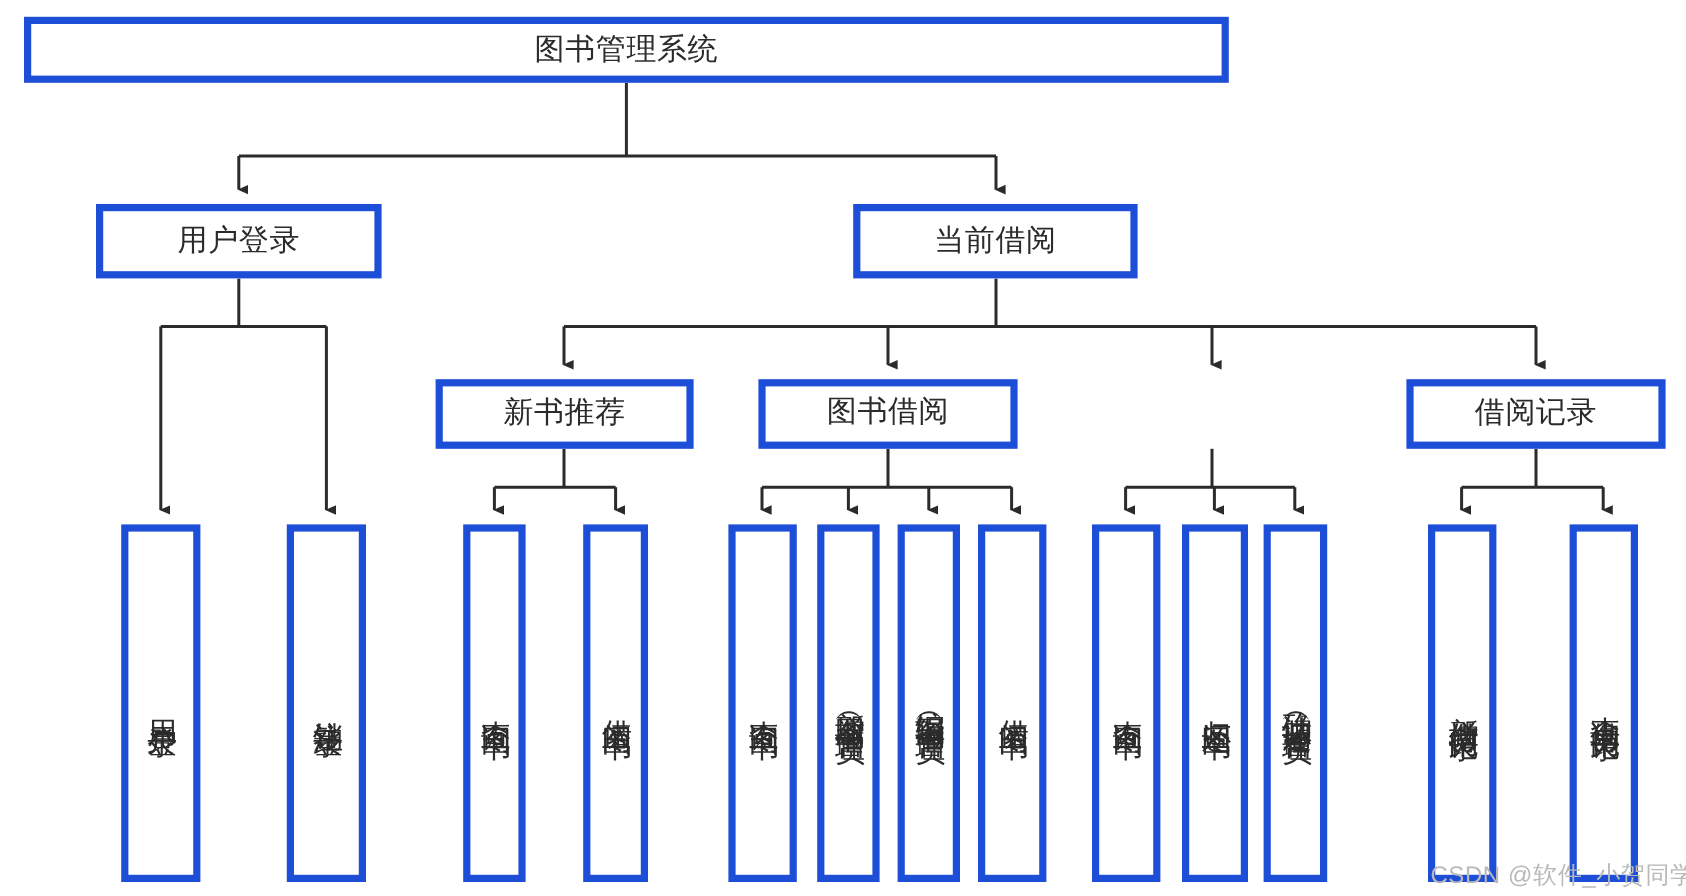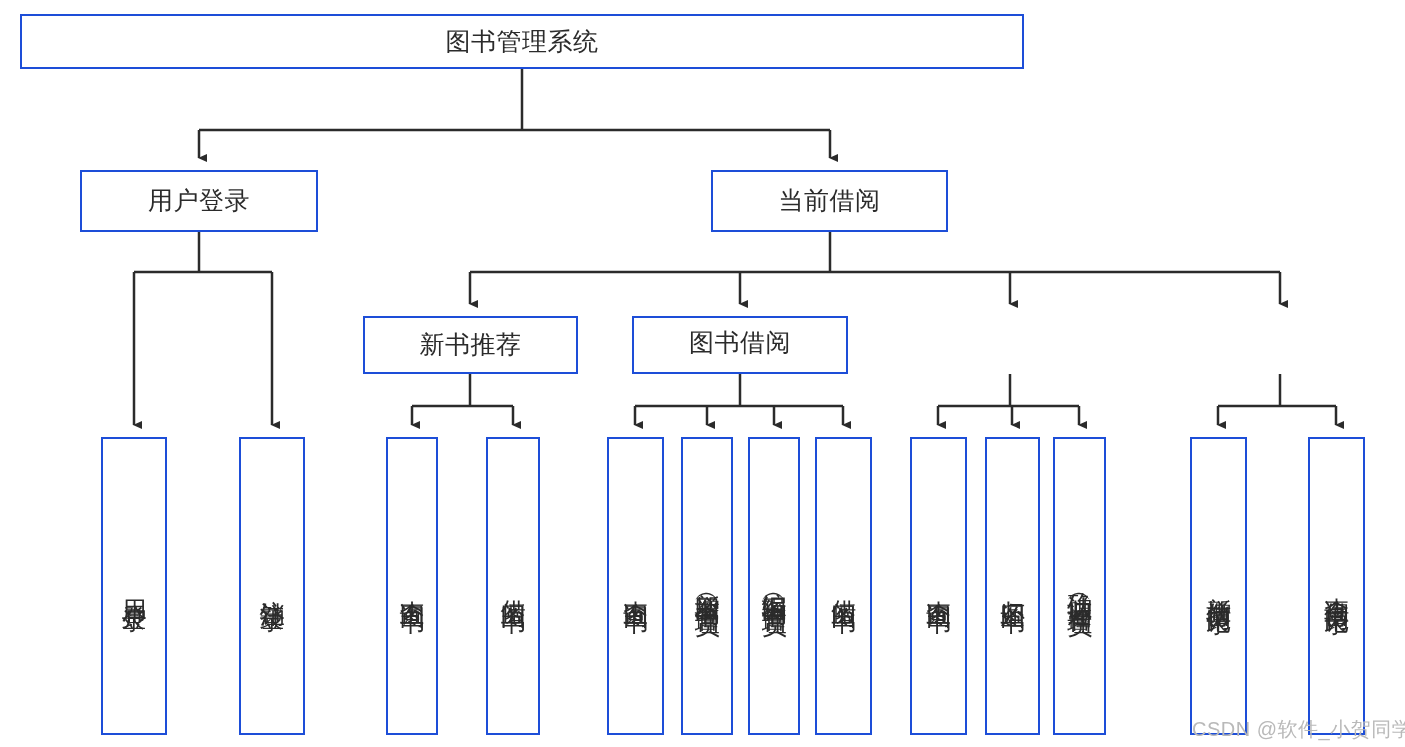--- a/index.html
+++ b/index.html
@@ -23,21 +23,21 @@
     position: absolute;
     left: 0;
     top: 0;
     width: 1405px;
     height: 747px;
   }
   .node-box {
     position: absolute;
     box-sizing: border-box;
     background: #ffffff;
-    border: 2px solid #1d4ed8;
+    border: 6px solid #1d4ed8;
     display: flex;
     align-items: center;
     justify-content: center;
     overflow: hidden;
   }
   .node-label {
     color: #2b2b2b;
     white-space: pre;
     line-height: 1.18;
     text-align: center;
@@ -128,20 +128,23 @@
   <div class="node-box" style="left: 711px; top: 170px; width: 237px; height: 62px;">
     <span class="node-label horiz">当前借阅</span>
   </div>
 
   <div class="node-box" style="left: 363px; top: 316px; width: 215px; height: 58px;">
     <span class="node-label horiz">新书推荐</span>
   </div>
   <div class="node-box" style="left: 632px; top: 316px; width: 216px; height: 58px; font-family: Liberation Mono, monospace;">
     <span class="node-label horiz">图书借阅</span>
   </div>
+  <div class="node-box" style="left: 1172px; top: 316px; width: 216px; height: 58px;">
+    <span class="node-label horiz">借阅记录</span>
+  </div>
 
   <div class="node-box" style="left: 101px; top: 437px; width: 66px; height: 298px;">
     <span class="node-label vert">用户登录</span>
   </div>
   <div class="node-box" style="left: 239px; top: 437px; width: 66px; height: 298px;">
     <span class="node-label vert">注销登录</span>
   </div>
 
   <div class="node-box" style="left: 386px; top: 437px; width: 52px; height: 298px;">
     <span class="node-label vert">查询图书</span>

